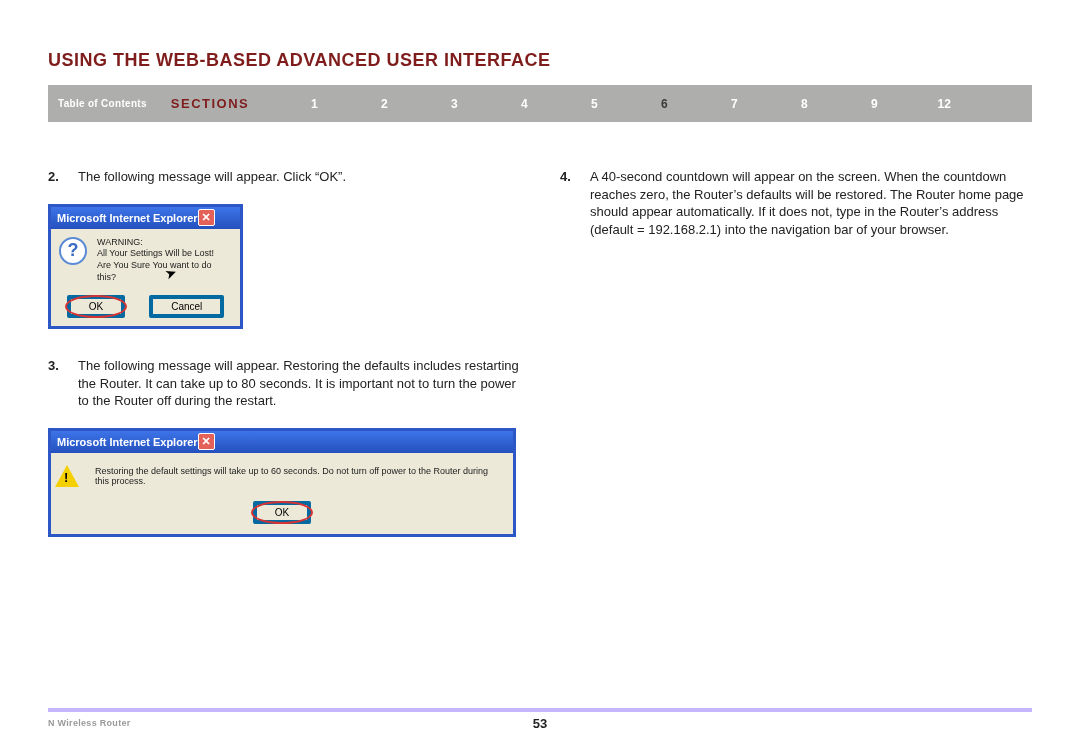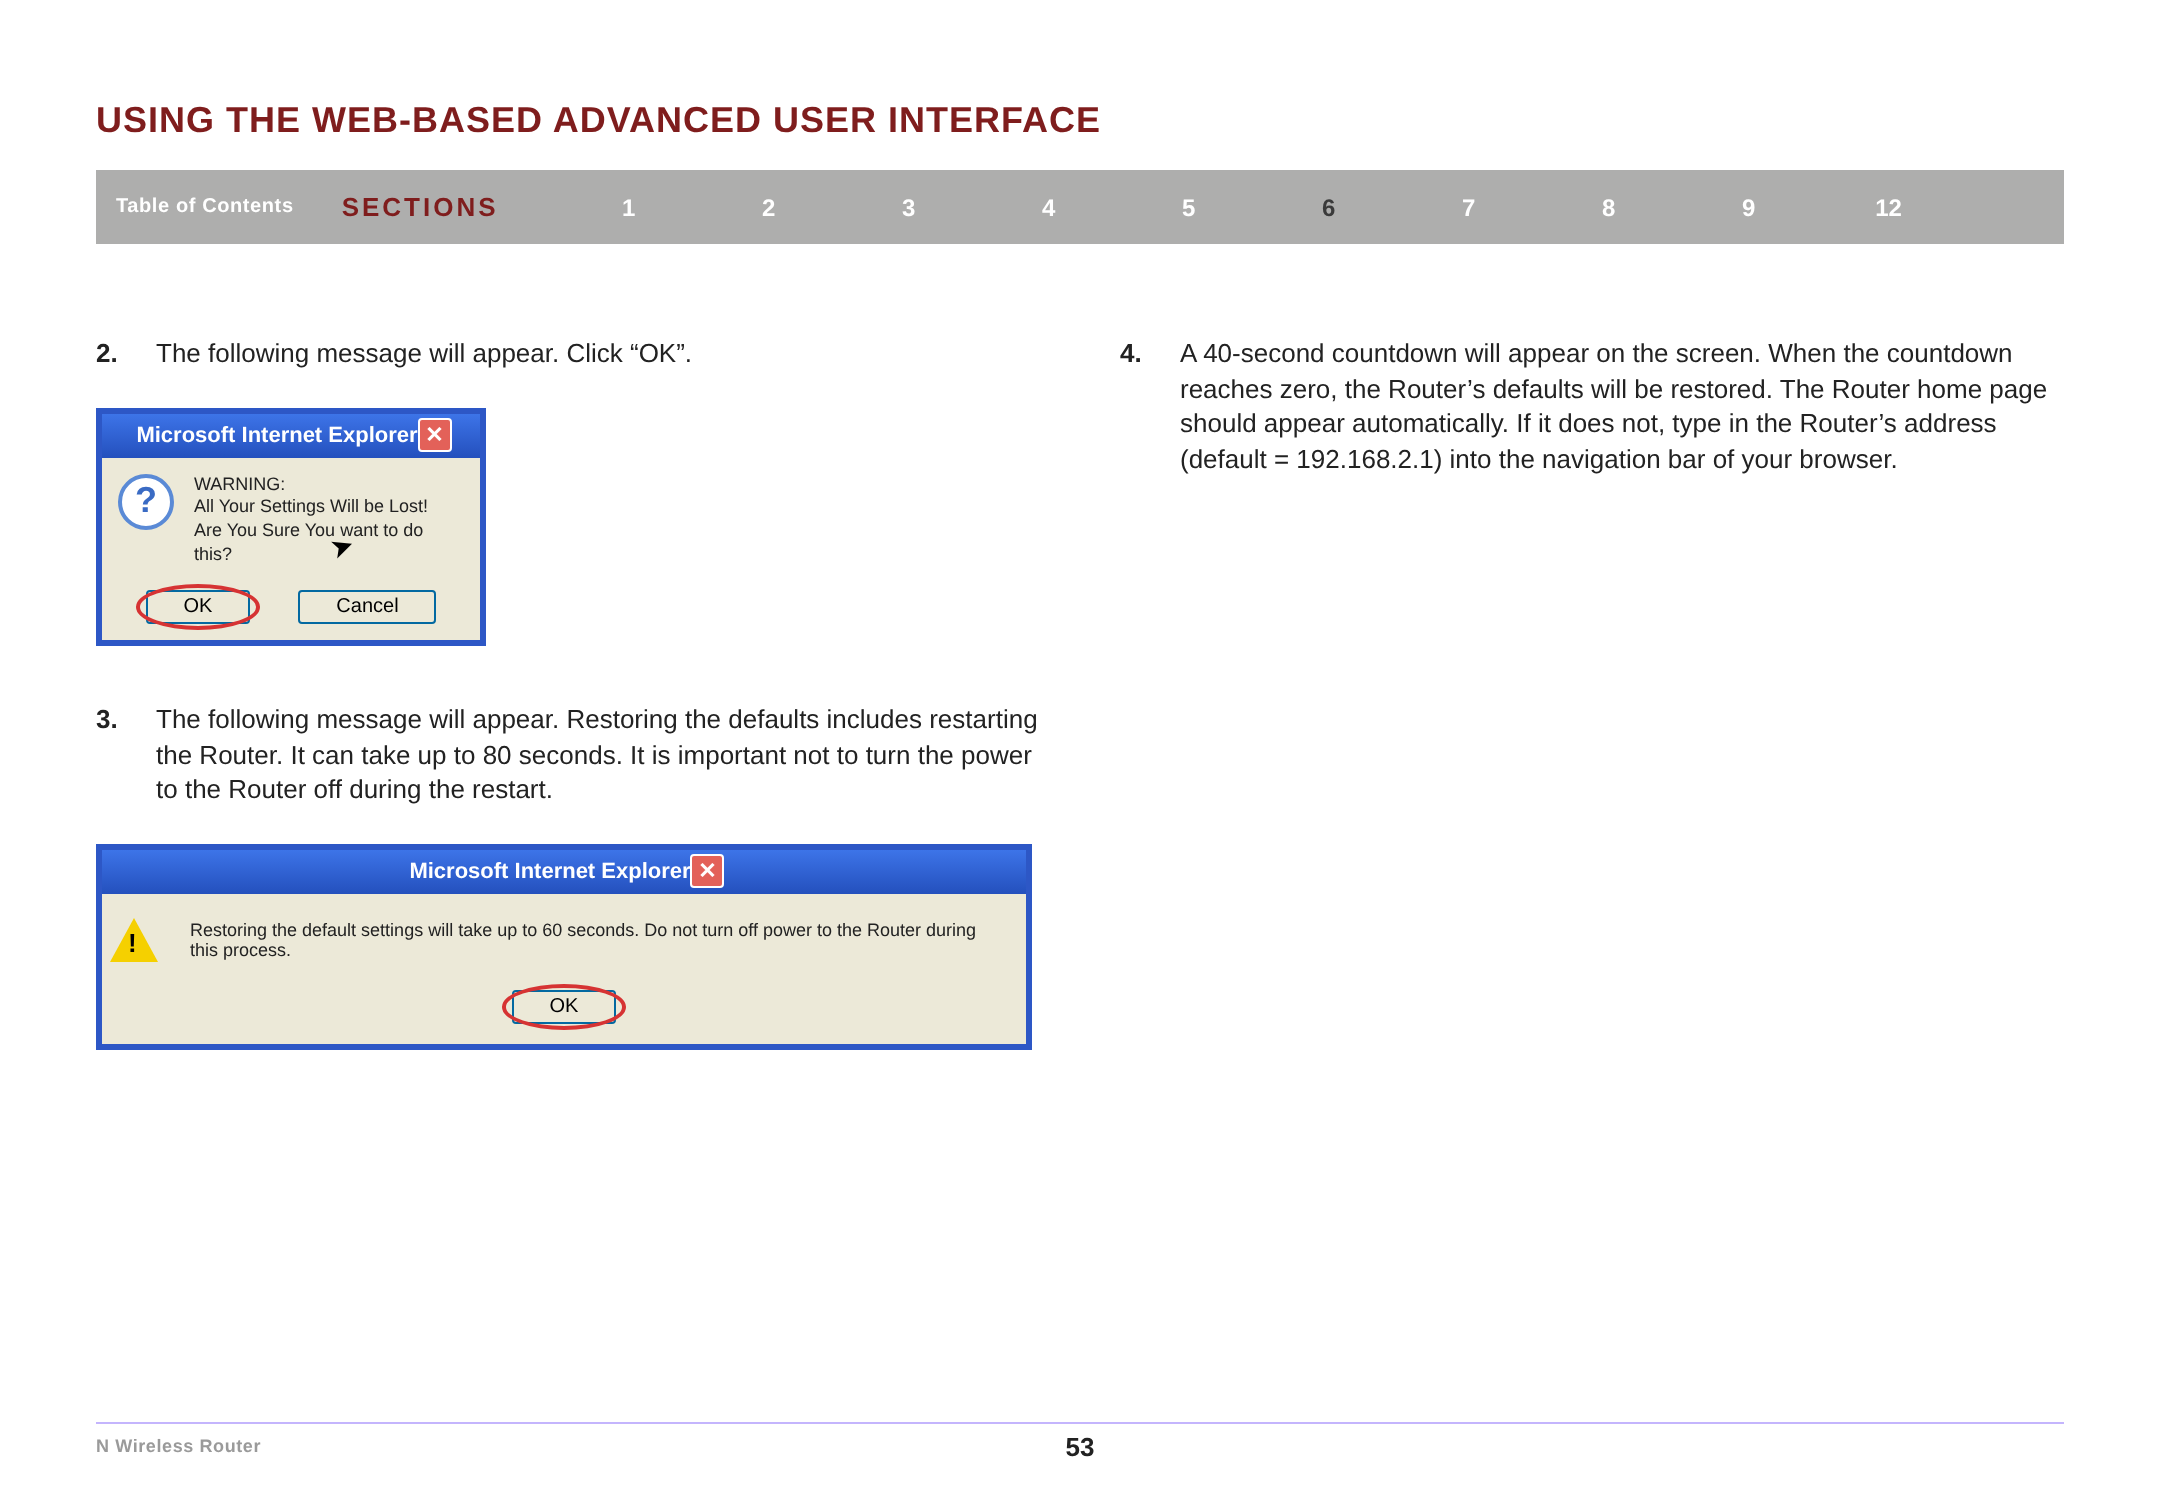--- a/index.html
+++ b/index.html
@@ -78,21 +78,21 @@
     border: 3px solid #2d57c6;
     background: #ece9d8;
     margin-bottom: 28px;
     margin-left: 0;
   }
   .titlebar {
     background: linear-gradient(#3d74e8, #2450bd);
     height: 22px;
     display: flex;
     align-items: center;
-    justify-content: center;
+    justify-content: flex-start;
     padding: 0 3px 0 6px;
     color: #fff;
     font-size: 11px;
     font-weight: bold;
   }
   .closebtn {
     width: 17px;
     height: 17px;
     background: #e36159;
     border: 1px solid #fff;
@@ -131,21 +131,21 @@
   .dialog1 .btnrow {
     display: flex;
     gap: 24px;
     justify-content: center;
     padding: 2px 0 8px 0;
   }
   .xp-btn {
     font-size: 10px;
     padding: 2px 18px;
     background: #ece9d8;
-    border: 1px solid #0369a1;
+    border: 4px solid #0369a1;
     border-radius: 2px;
   }
   .xp-btn.highlighted {
     position: relative;
   }
   .xp-btn.highlighted::after {
     content: '';
     position: absolute;
     inset: -4px -6px;
     border: 2px solid #d63333;
@@ -195,21 +195,21 @@
     display: flex;
     justify-content: center;
     padding: 6px 0 10px 0;
   }
 
   .footer {
     position: absolute;
     bottom: 28px;
     left: 48px;
     right: 48px;
-    border-top: 1px solid #c4b5fd;
+    border-top: 4px solid #c4b5fd;
     padding-top: 6px;
     display: flex;
     align-items: center;
     justify-content: space-between;
   }
   .footer .fl {
     font-size: 9px;
     font-weight: bold;
     color: #9a9a9a;
     letter-spacing: 0.3px;

